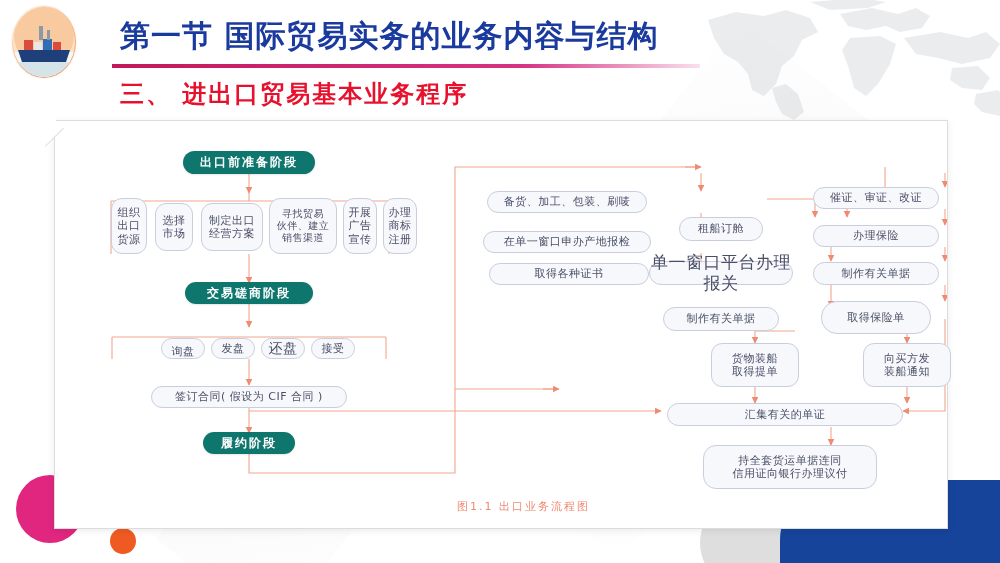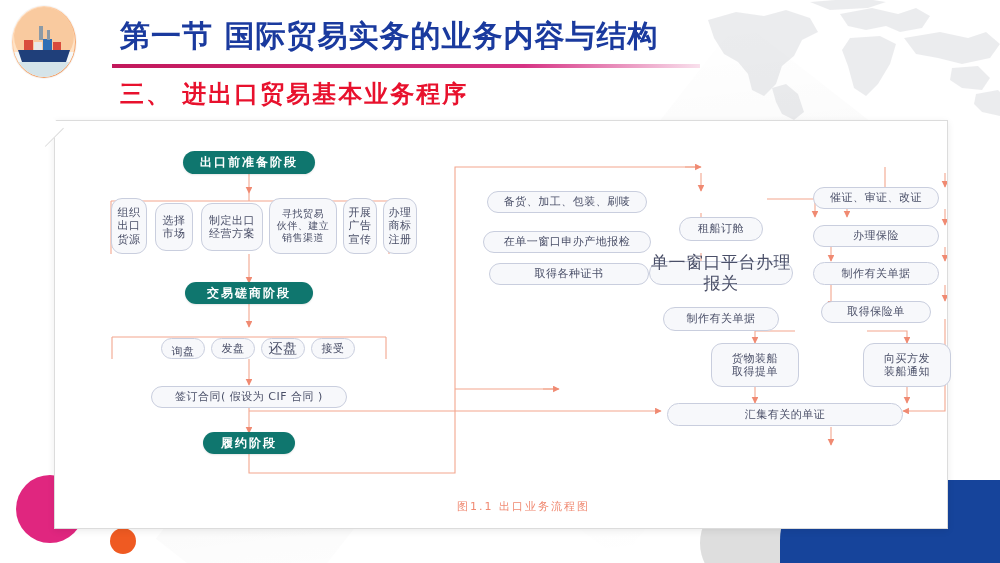--- a/index.html
+++ b/index.html
@@ -329,34 +329,38 @@
 
       <div class="node pill" style="left:758px;top:66px;width:126px;height:22px;font-size:11px;">
         <span>催证、审证、改证</span>
       </div>
       <div class="node pill" style="left:758px;top:104px;width:126px;height:22px;font-size:11px;">
         <span>办理保险</span>
       </div>
       <div class="node pill" style="left:758px;top:141px;width:126px;height:23px;font-size:11px;">
         <span>制作有关单据</span>
       </div>
-      <div class="node pill" style="left:766px;top:180px;width:110px;height:22px;font-size:11px;">
+      <div class="node pill" style="left:766px;top:180px;width:110px;height:33px;font-size:11px;">
         <span>取得保险单</span>
       </div>
 
       <div class="node tall" style="left:656px;top:222px;width:88px;height:44px;font-size:11px;white-space:pre-line;">
         <span>货物装船
 取得提单</span>
       </div>
       <div class="node tall" style="left:808px;top:222px;width:88px;height:44px;font-size:11px;white-space:pre-line;">
         <span>向买方发
 装船通知</span>
       </div>
 
       <div class="node pill" style="left:612px;top:282px;width:236px;height:23px;font-size:11px;">
         <span>汇集有关的单证</span>
       </div>
+      <div class="node wide" style="left:648px;top:324px;width:174px;height:44px;font-size:11px;white-space:pre-line;">
+        <span>持全套货运单据连同
+信用证向银行办理议付</span>
+      </div>
 
       <div class="caption" style="left:402px;top:378px;">图1.1   出口业务流程图</div>
     </div>
   </div>
 
 </div>
 
 </body></html>

